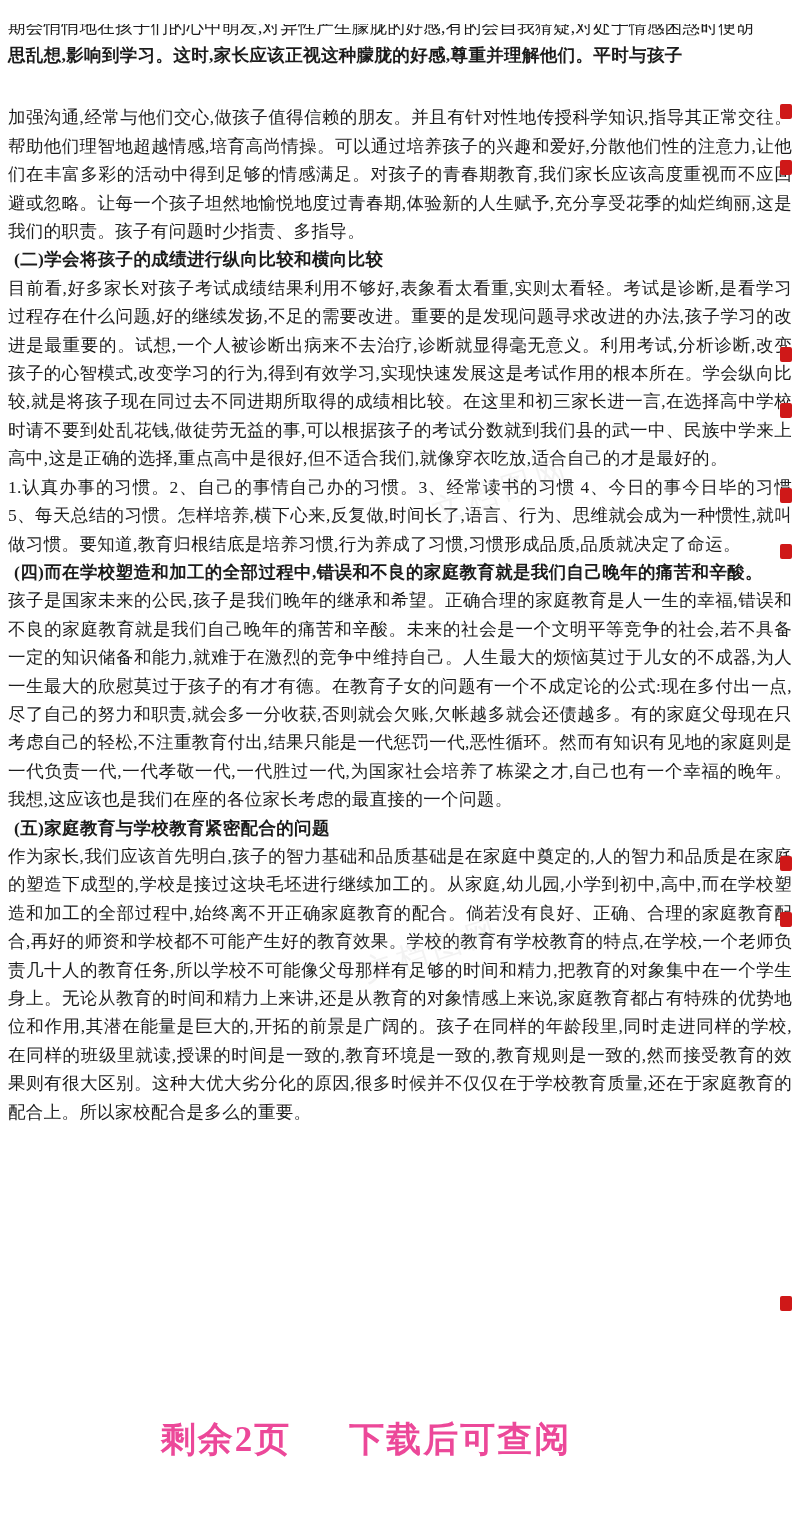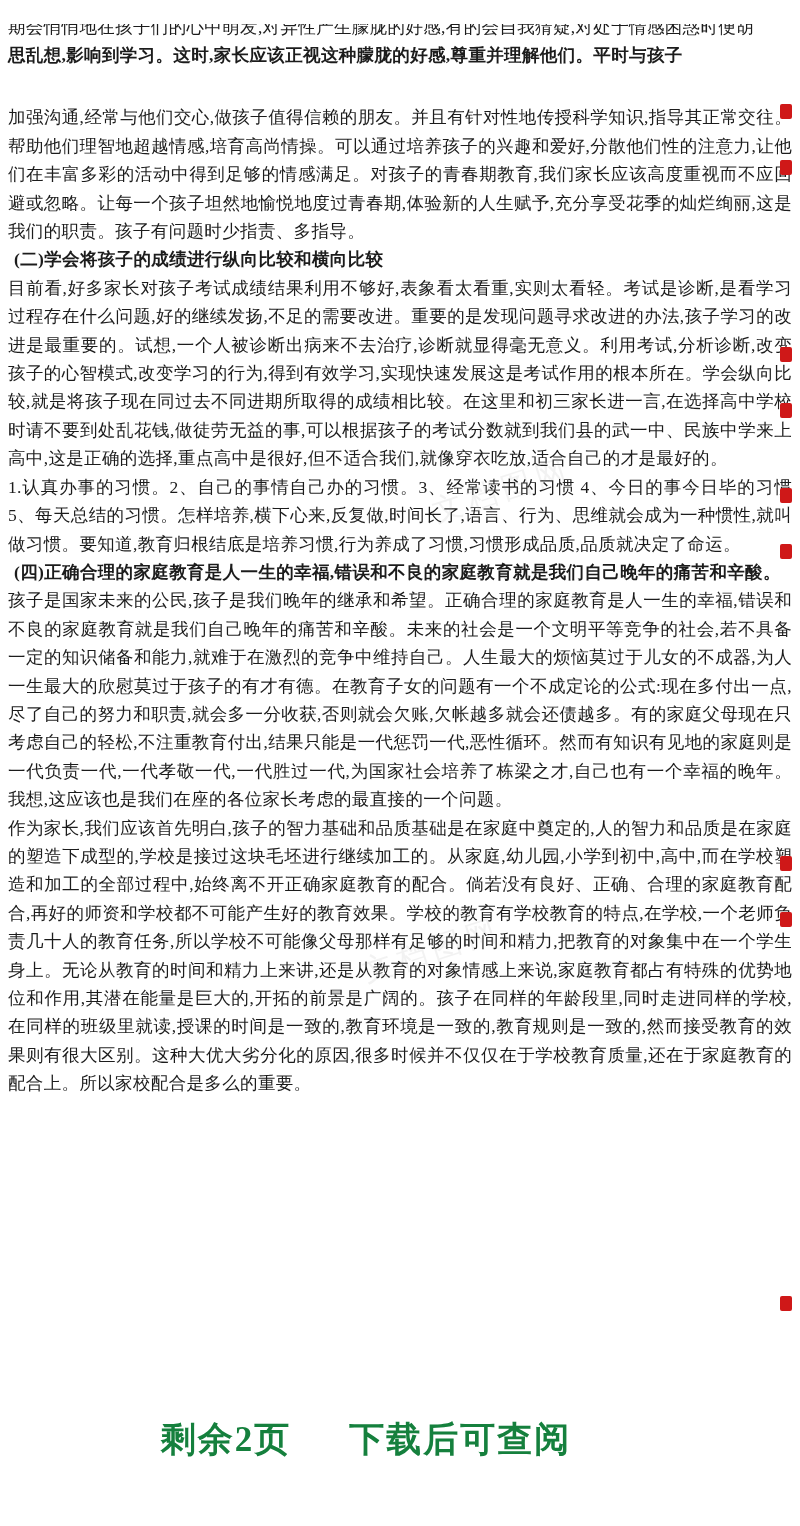--- a/index.html
+++ b/index.html
@@ -49,21 +49,21 @@
   p.para.heading {
     padding-left: 6px;
     font-weight: bold;
   }
   .footer-cta {
     position: absolute;
     left: 0;
     top: 1416px;
     width: 732px;
     text-align: center;
-    color: #15803d;
+    color: #ec4899;
     font-weight: bold;
     font-size: 35px;
     letter-spacing: 2px;
     font-family: "Liberation Serif", "DejaVu Serif", serif;
   }
   .footer-cta .spacer {
     display: inline-block;
     width: 58px;
   }
   .watermark {
@@ -99,24 +99,25 @@
 
   <p class="para">加强沟通,经常与他们交心,做孩子值得信赖的朋友。并且有针对性地传授科学知识,指导其正常交往。帮助他们理智地超越情感,培育高尚情操。可以通过培养孩子的兴趣和爱好,分散他们性的注意力,让他们在丰富多彩的活动中得到足够的情感满足。对孩子的青春期教育,我们家长应该高度重视而不应回避或忽略。让每一个孩子坦然地愉悦地度过青春期,体验新的人生赋予,充分享受花季的灿烂绚丽,这是我们的职责。孩子有问题时少指责、多指导。</p>
 
   <p class="para heading">(二)学会将孩子的成绩进行纵向比较和横向比较</p>
 
   <p class="para">目前看,好多家长对孩子考试成绩结果利用不够好,表象看太看重,实则太看轻。考试是诊断,是看学习过程存在什么问题,好的继续发扬,不足的需要改进。重要的是发现问题寻求改进的办法,孩子学习的改进是最重要的。试想,一个人被诊断出病来不去治疗,诊断就显得毫无意义。利用考试,分析诊断,改变孩子的心智模式,改变学习的行为,得到有效学习,实现快速发展这是考试作用的根本所在。学会纵向比较,就是将孩子现在同过去不同进期所取得的成绩相比较。在这里和初三家长进一言,在选择高中学校时请不要到处乱花钱,做徒劳无益的事,可以根据孩子的考试分数就到我们县的武一中、民族中学来上高中,这是正确的选择,重点高中是很好,但不适合我们,就像穿衣吃放,适合自己的才是最好的。</p>
 
 
   <p class="para">1.认真办事的习惯。2、自己的事情自己办的习惯。3、经常读书的习惯 4、今日的事今日毕的习惯 5、每天总结的习惯。怎样培养,横下心来,反复做,时间长了,语言、行为、思维就会成为一种惯性,就叫做习惯。要知道,教育归根结底是培养习惯,行为养成了习惯,习惯形成品质,品质就决定了命运。</p>
 
-  <p class="para heading">(四)正确合理的家庭教育是人一生的幸福,错误和不良的家庭教育就是我们自己晚年的痛苦和辛酸。</p>
+  <p class="para heading">(四)而在学校塑造和加工的全部过程中,错误和不良的家庭教育就是我们自己晚年的痛苦和辛酸。</p>
 
   <p class="para">孩子是国家未来的公民,孩子是我们晚年的继承和希望。正确合理的家庭教育是人一生的幸福,错误和不良的家庭教育就是我们自己晚年的痛苦和辛酸。未来的社会是一个文明平等竞争的社会,若不具备一定的知识储备和能力,就难于在激烈的竞争中维持自己。人生最大的烦恼莫过于儿女的不成器,为人一生最大的欣慰莫过于孩子的有才有德。在教育子女的问题有一个不成定论的公式:现在多付出一点,尽了自己的努力和职责,就会多一分收获,否则就会欠账,欠帐越多就会还债越多。有的家庭父母现在只考虑自己的轻松,不注重教育付出,结果只能是一代惩罚一代,恶性循环。然而有知识有见地的家庭则是一代负责一代,一代孝敬一代,一代胜过一代,为国家社会培养了栋梁之才,自己也有一个幸福的晚年。我想,这应该也是我们在座的各位家长考虑的最直接的一个问题。</p>
 
+  <p class="para heading">(五)家庭教育与学校教育紧密配合的问题</p>
 
   <p class="para">作为家长,我们应该首先明白,孩子的智力基础和品质基础是在家庭中奠定的,人的智力和品质是在家庭的塑造下成型的,学校是接过这块毛坯进行继续加工的。从家庭,幼儿园,小学到初中,高中,而在学校塑造和加工的全部过程中,始终离不开正确家庭教育的配合。倘若没有良好、正确、合理的家庭教育配合,再好的师资和学校都不可能产生好的教育效果。学校的教育有学校教育的特点,在学校,一个老师负责几十人的教育任务,所以学校不可能像父母那样有足够的时间和精力,把教育的对象集中在一个学生身上。无论从教育的时间和精力上来讲,还是从教育的对象情感上来说,家庭教育都占有特殊的优势地位和作用,其潜在能量是巨大的,开拓的前景是广阔的。孩子在同样的年龄段里,同时走进同样的学校,在同样的班级里就读,授课的时间是一致的,教育环境是一致的,教育规则是一致的,然而接受教育的效果则有很大区别。这种大优大劣分化的原因,很多时候并不仅仅在于学校教育质量,还在于家庭教育的配合上。所以家校配合是多么的重要。</p>
 
 
 </div>
 
 <div class="watermark wm-1">文档图网</div>
 <div class="watermark wm-2">文档图网</div>
 
 <span class="red-mark" style="top:104px"></span>

